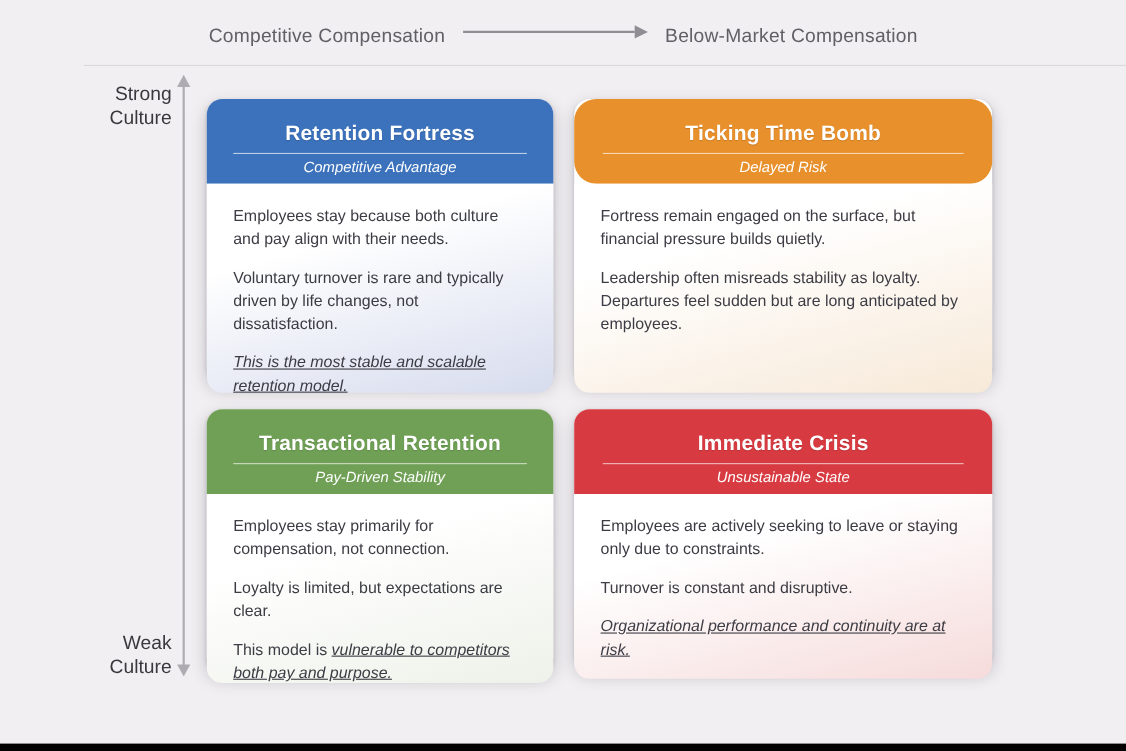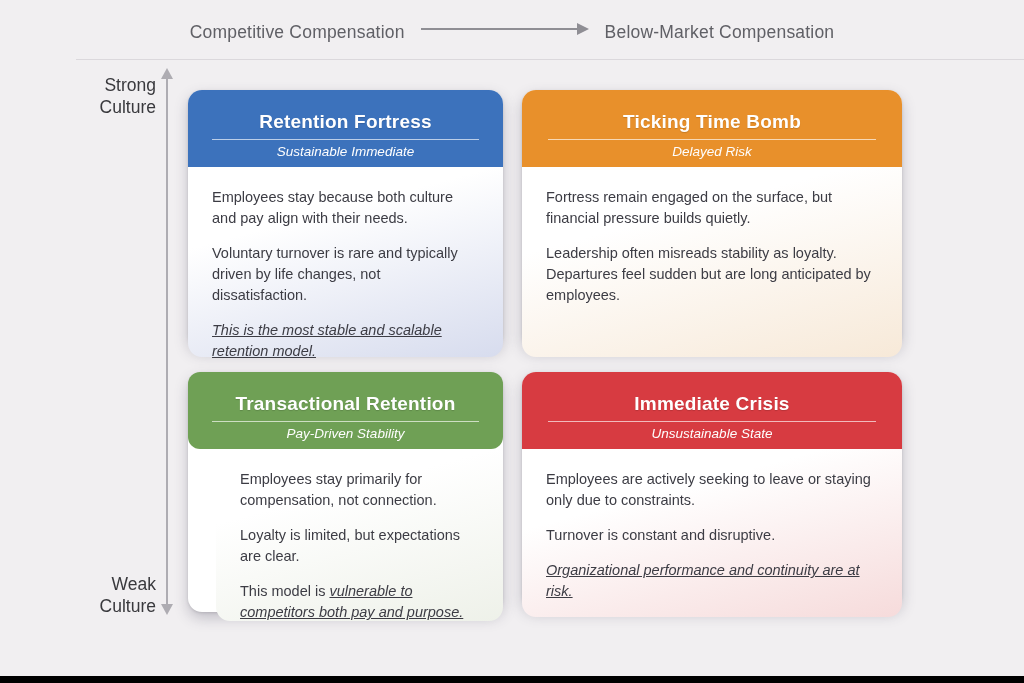--- a/index.html
+++ b/index.html
@@ -126,48 +126,48 @@
   </div>
   <div class="y-label bottom">
     <span>Weak</span><br>
     <span>Culture</span>
   </div>
 
   <section class="card tl">
     <header class="card-header" style="background: rgb(60, 114, 188);">
       <h2 class="card-title">Retention Fortress</h2>
       <div class="header-rule"></div>
-      <div class="card-subtitle">Sustainable Immediate</div>
+      <div class="card-subtitle">Competitive Advantage</div>
     </header>
     <div class="card-body" style="background: linear-gradient(165deg, rgb(255, 255, 255) 30%, rgb(215, 220, 238) 100%);">
         <p><span>Employees stay because both culture and pay align with their needs.</span></p>
         <p><span>Voluntary turnover is rare and typically driven by life changes, not dissatisfaction.</span></p>
         <p><span class="it">This is the most stable and scalable retention model.</span></p>
       </div>
   </section>
 
   <section class="card tr">
-    <header class="card-header" style="background: rgb(232, 144, 43);">
+    <header class="card-header" style="background: rgb(232, 144, 43); border-radius: 20px;">
       <h2 class="card-title">Ticking Time Bomb</h2>
       <div class="header-rule"></div>
       <div class="card-subtitle">Delayed Risk</div>
     </header>
     <div class="card-body" style="background: linear-gradient(165deg, rgb(255, 255, 255) 30%, rgb(247, 233, 216) 100%);">
         <p><span>Fortress remain engaged on the surface, but financial pressure builds quietly.</span></p>
         <p><span>Leadership often misreads stability as loyalty. Departures feel sudden but are long anticipated by employees.</span></p>
       </div>
   </section>
 
   <section class="card bl">
-    <header class="card-header" style="background: rgb(111, 160, 85); border-radius: 12px;">
+    <header class="card-header" style="background: rgb(111, 160, 85);">
       <h2 class="card-title">Transactional Retention</h2>
       <div class="header-rule"></div>
       <div class="card-subtitle">Pay-Driven Stability</div>
     </header>
-    <div class="card-body" style="background: linear-gradient(165deg, rgb(255, 255, 255) 30%, rgb(238, 241, 233) 100%); margin-left: 28px;">
+    <div class="card-body" style="background: linear-gradient(165deg, rgb(255, 255, 255) 30%, rgb(238, 241, 233) 100%);">
         <p><span>Employees stay primarily for compensation, not connection.</span></p>
         <p><span>Loyalty is limited, but expectations are clear.</span></p>
         <p><span>This model is </span><span class="it">vulnerable to competitors both pay and purpose.</span></p>
       </div>
   </section>
 
   <section class="card br">
     <header class="card-header" style="background: rgb(215, 59, 65);">
       <h2 class="card-title">Immediate Crisis</h2>
       <div class="header-rule"></div>

